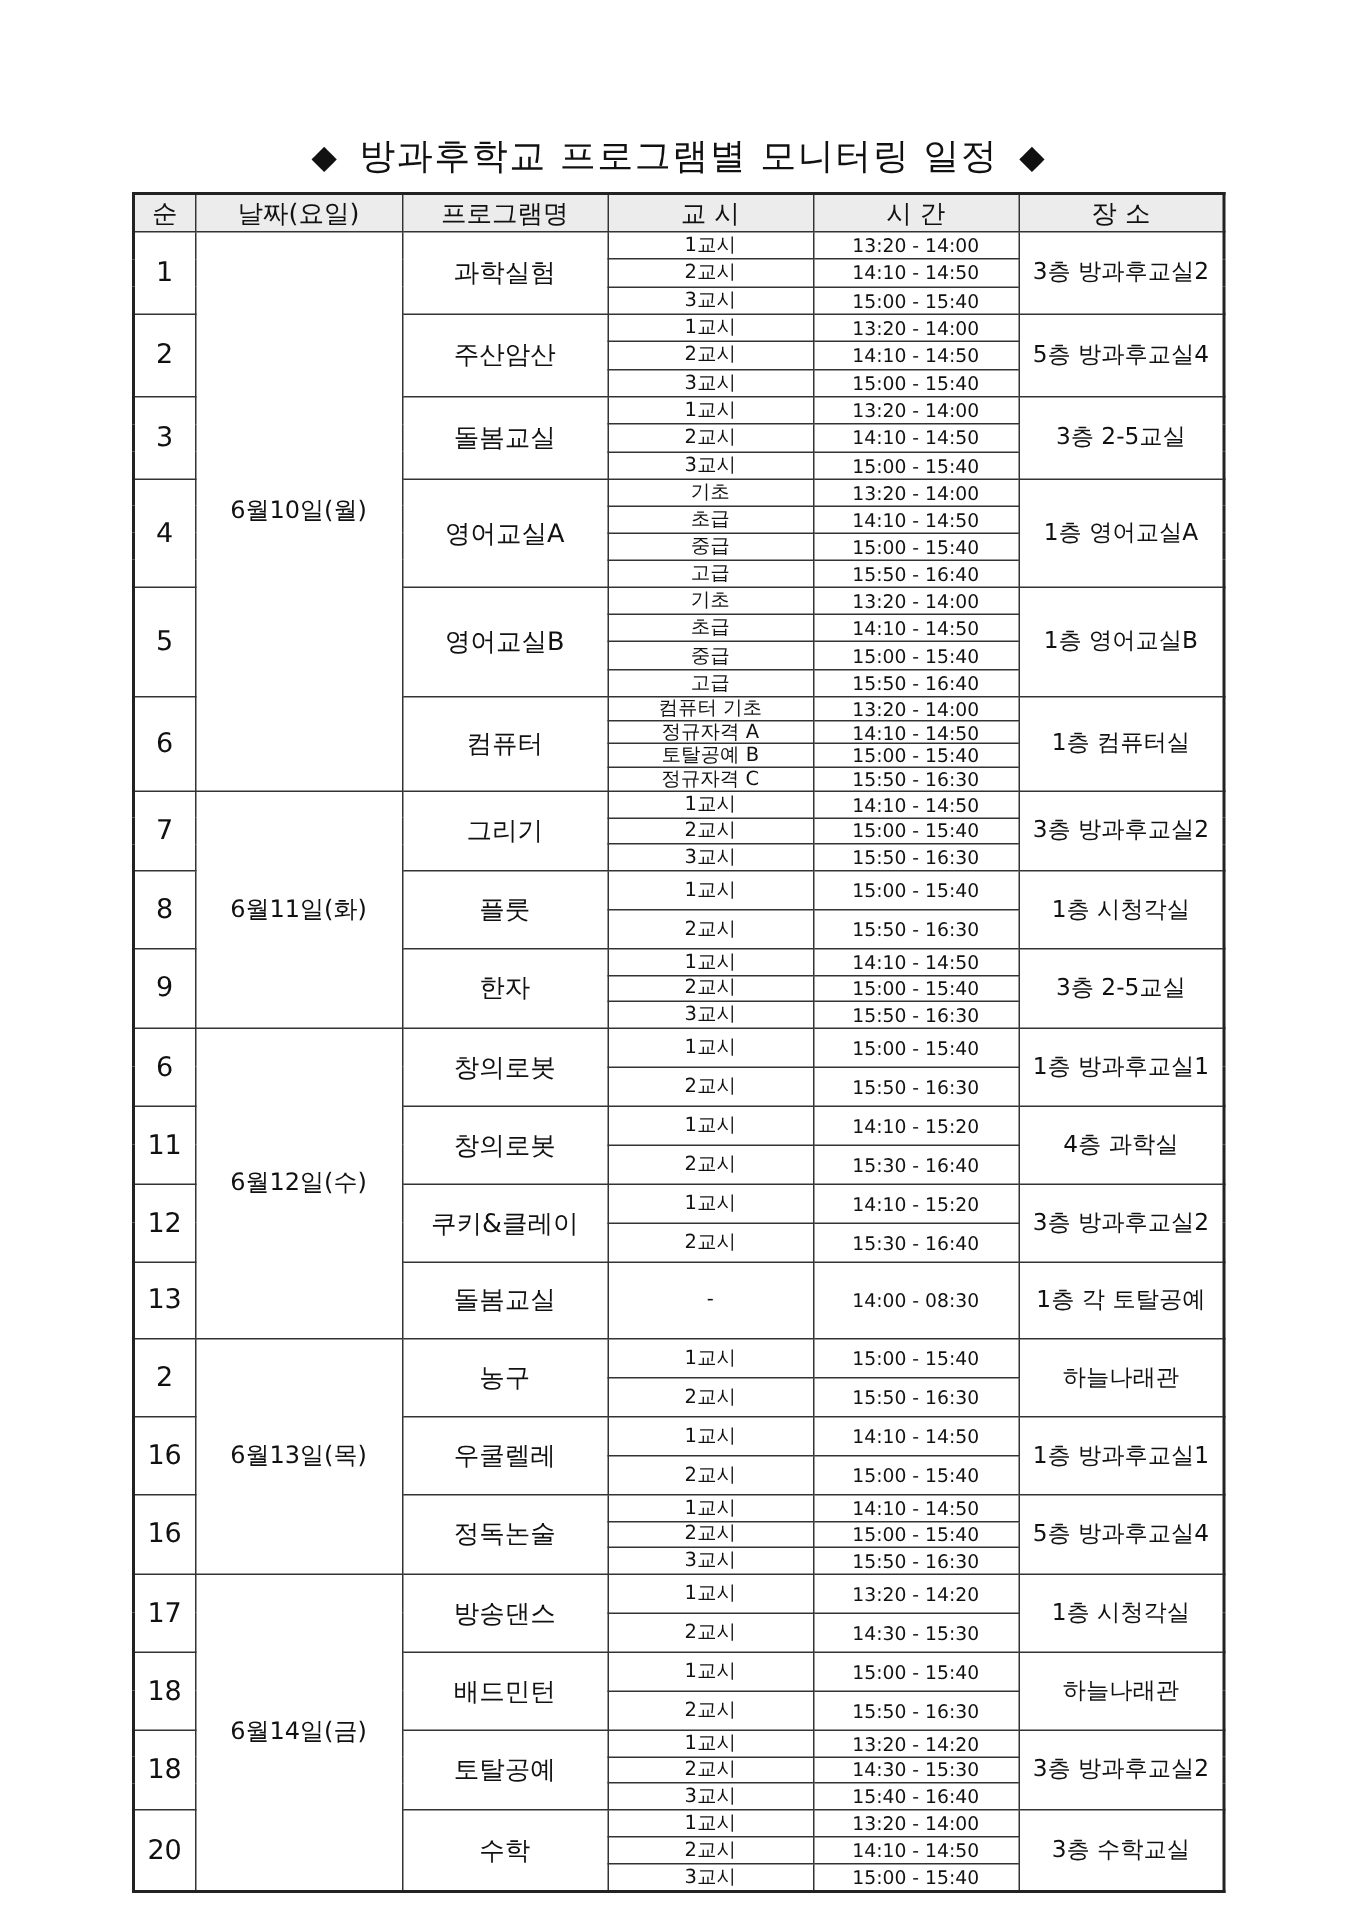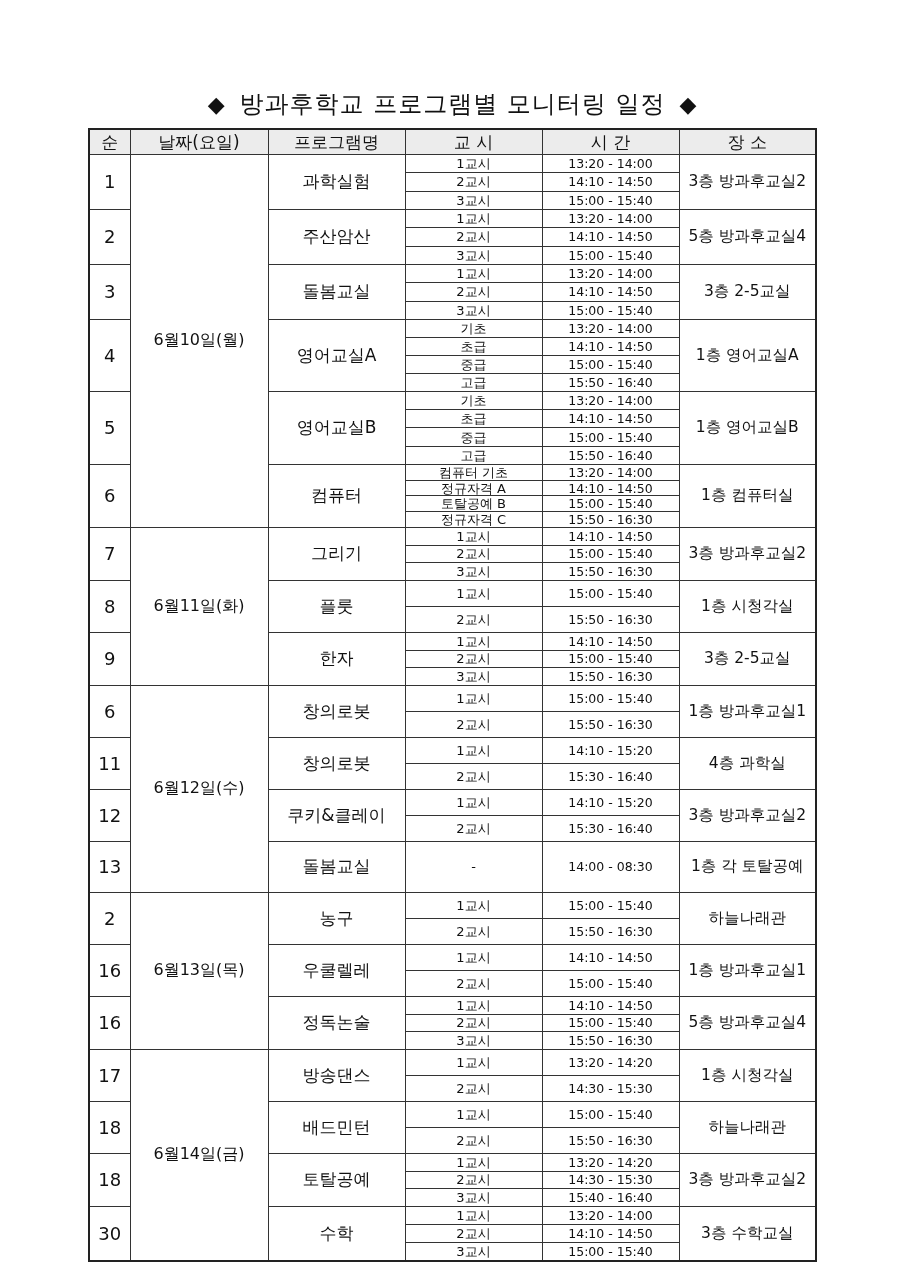--- a/index.html
+++ b/index.html
@@ -304,21 +304,21 @@
       </tr>
       <tr>
         <td class="period" style="height: 16.6667px;">2교시</td>
         <td class="time" style="height: 16.6667px;">14:30 - 15:30</td>
       </tr>
       <tr>
         <td class="period" style="height: 16.6667px;">3교시</td>
         <td class="time" style="height: 16.6667px;">15:40 - 16:40</td>
       </tr>
       <tr>
-        <td class="no" rowspan="3">30</td>
+        <td class="no" rowspan="3">20</td>
         <td class="prog" rowspan="3">수학</td>
         <td class="period" style="height: 17px;">1교시</td>
         <td class="time" style="height: 17px;">13:20 - 14:00</td>
         <td class="place" rowspan="3">3층 수학교실</td>
       </tr>
       <tr>
         <td class="period" style="height: 17px;">2교시</td>
         <td class="time" style="height: 17px;">14:10 - 14:50</td>
       </tr>
       <tr>

